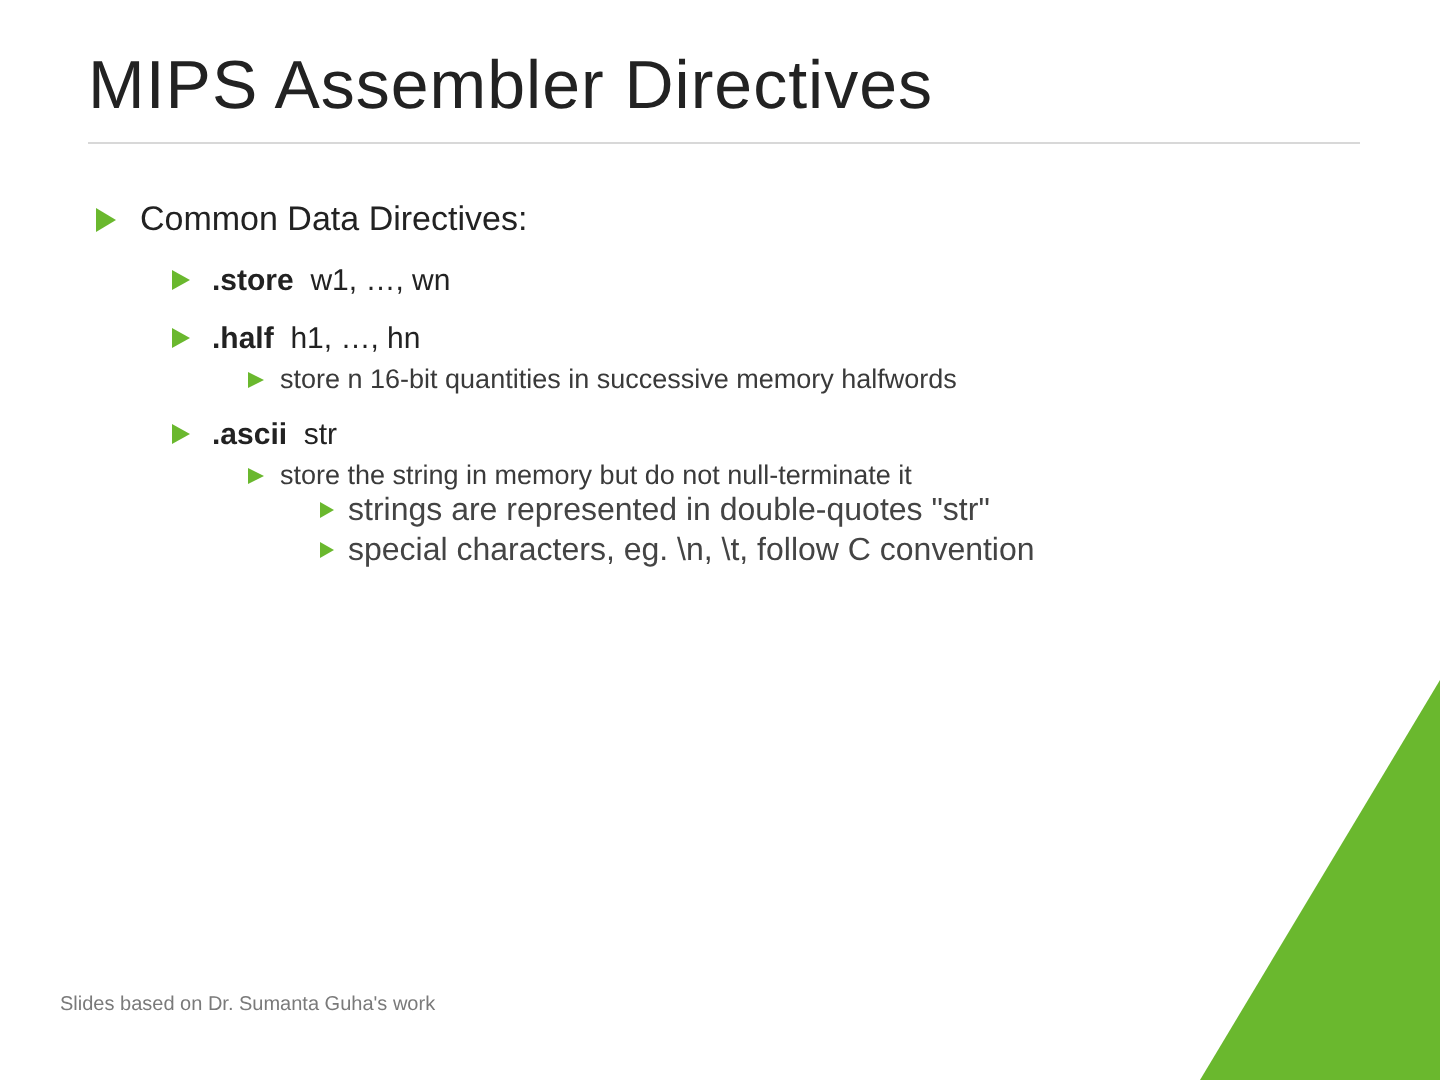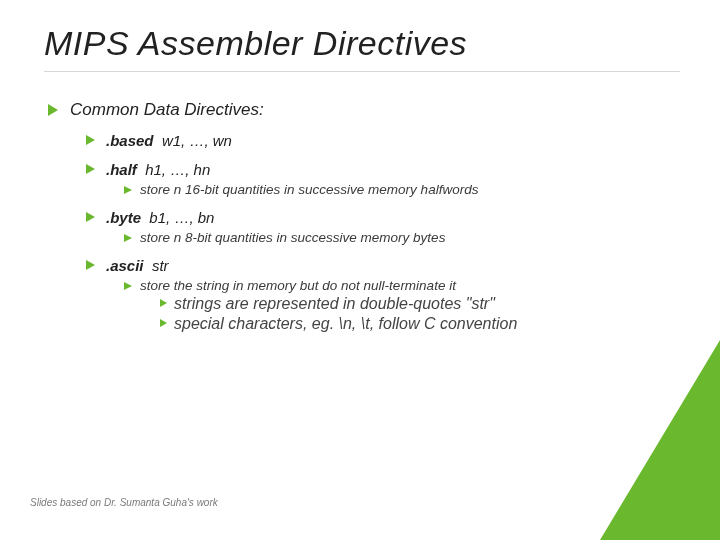--- a/index.html
+++ b/index.html
@@ -1,15 +1,15 @@
 <!DOCTYPE html>
 <html><head>
 <meta charset="utf-8">
 <style>
-  * { margin: 0; padding: 0; box-sizing: border-box; font-style: italic; }
+  * { margin: 0; padding: 0; box-sizing: border-box; }
   body {
     width: 720px;
     height: 540px;
     background: #ffffff;
     font-family: "Trebuchet MS", "Segoe UI", Tahoma, sans-serif;
     position: relative;
     overflow: hidden;
   }
   .corner-accent {
     position: absolute;
@@ -84,36 +84,30 @@
 
 <div class="content-wrap">
   <h1>MIPS Assembler Directives</h1>
 
   <ul>
     <li class="bullet lvl1">
       <span>Common Data Directives:</span>
       <ul>
 
         <li class="bullet lvl2">
-          <span class="dir">.based</span>&nbsp;&nbsp;<span>w1, …, wn</span>
+          <span class="dir">.store</span>&nbsp;&nbsp;<span>w1, …, wn</span>
         </li>
 
         <li class="bullet lvl2">
           <span class="dir">.half</span>&nbsp;&nbsp;<span>h1, …, hn</span>
           <ul>
             <li class="bullet lvl3"><span>store n 16-bit quantities in successive memory halfwords</span></li>
           </ul>
         </li>
 
-        <li class="bullet lvl2">
-          <span class="dir">.byte</span>&nbsp;&nbsp;<span>b1, …, bn</span>
-          <ul>
-            <li class="bullet lvl3"><span>store n 8-bit quantities in successive memory bytes</span></li>
-          </ul>
-        </li>
 
         <li class="bullet lvl2">
           <span class="dir">.ascii</span>&nbsp;&nbsp;<span>str</span>
           <ul>
             <li class="bullet lvl3">
               <span>store the string in memory but do not null-terminate it</span>
               <ul>
                 <li class="bullet lvl4"><span>strings are represented in double-quotes "str"</span></li>
                 <li class="bullet lvl4"><span>special characters, eg. \n, \t, follow C convention</span></li>
               </ul>

